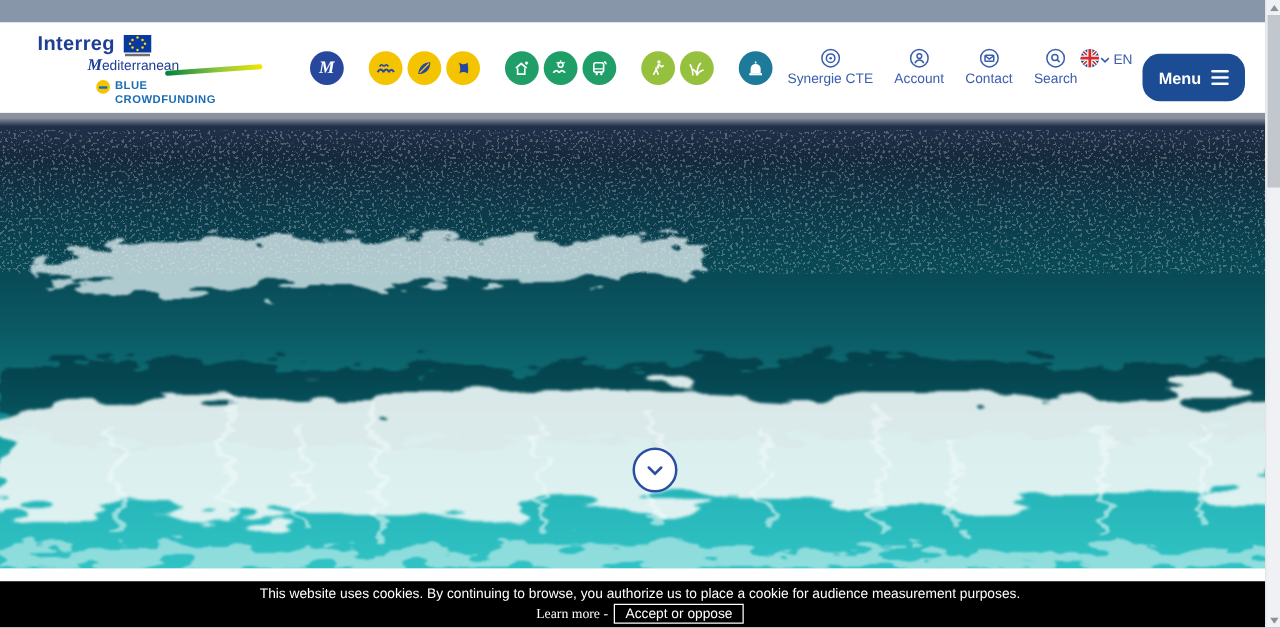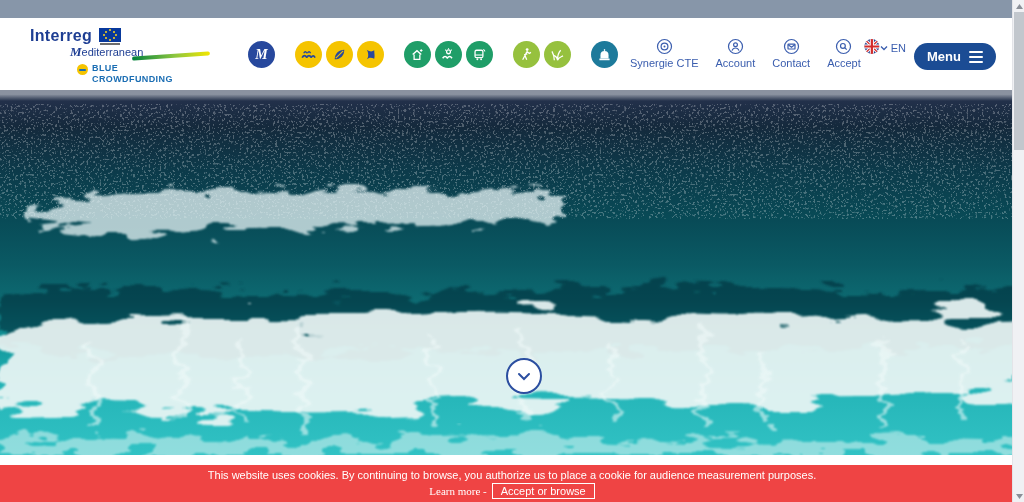--- a/index.html
+++ b/index.html
@@ -38,21 +38,21 @@
   .badge svg { display:block; }
 
   
   .nav { position:absolute; left:630px; top:20px; display:flex; gap:17px; }
   .nav-item { display:flex; flex-direction:column; align-items:center; gap:2px; cursor:pointer; color:#3a5dae; }
   .nav-item .label { font-size:11px; white-space:nowrap; }
 
   .lang { position:absolute; left:864px; top:20px; width:42px; display:flex; flex-direction:row; align-items:center; cursor:pointer; }
   .lang-code { margin-top:3px; display:flex; align-items:center; gap:3px; font-size:11px; color:#3a5dae; }
 
-  .menu-btn { position:absolute; left:914px; top:25px; height:27px; padding:0 13px; border:none; border-radius:14px;
+  .menu-btn { position:absolute; left:914px; top:25px; height:38px; padding:0 13px; border:none; border-radius:14px;
     display:flex; align-items:center; gap:8px; color:#fff; font-family:"Liberation Sans",sans-serif;
     font-size:13px; font-weight:bold; cursor:pointer; }
   .burger { display:flex; flex-direction:column; gap:3px; }
   .burger i { display:block; width:14px; height:2px; background:#fff; border-radius:1px; }
 
   
   .hero { position:absolute; left:0; top:90px; width:1024px; height:365px; overflow:hidden; }
   .hero svg.ocean { position:absolute; left:0; top:0; width:100%; height:100%; }
   .scroll-btn { position:absolute; left:506px; top:268px; width:36px; height:36px; border-radius:50%;
     background:#fff; border:2px solid #2b4ea0; display:flex; align-items:center; justify-content:center; cursor:pointer; }
@@ -202,21 +202,21 @@
             <path d="M5 6.6l3.5 2.6L12 6.6"></path>
         </svg>
         <span class="label">Contact</span>
       </div>
       <div class="nav-item">
         <svg width="17" height="17" viewBox="0 0 17 17" fill="none" stroke="#3a5dae" stroke-width="1.2">
           <circle cx="8.5" cy="8.5" r="7"></circle>
             <circle cx="7.9" cy="7.9" r="2.4"></circle>
             <path d="M9.7 9.7l2 2"></path>
         </svg>
-        <span class="label">Accept</span>
+        <span class="label">Search</span>
       </div>
     </nav>
 
     <div class="lang">
       <svg width="17" height="17" viewBox="0 0 17 17">
         <defs>
             <clipPath id="fc">
               <circle cx="8.5" cy="8.5" r="8"></circle>
             </clipPath>
           </defs>
@@ -308,25 +308,25 @@
 
     <div class="scroll-btn">
       <svg width="14" height="9" viewBox="0 0 14 9" fill="none" stroke="#2b4ea0" stroke-width="2" stroke-linecap="round">
           <path d="M2 2l5 5 5-5"></path>
         </svg>
     </div>
   </div>
 
   <div class="white-gap"></div>
 
-  <div class="cookie" style="background-color: #ef4444;">
+  <div class="cookie" style="background-color: #000000;">
     <div class="line1">This website uses cookies. By continuing to browse, you authorize us to place a cookie for audience measurement purposes.</div>
     <div class="line2">
       <a class="learn">Learn more -</a>
-      <button class="accept">Accept or browse</button>
+      <button class="accept">Accept or oppose</button>
     </div>
   </div>
 
   <div class="scrollbar">
     <div class="sb-arrow sb-up">
       <svg width="7" height="5" viewBox="0 0 7 5">
           <path d="M3.5 0L7 5H0z" fill="#8a8f98"></path>
         </svg>
     </div>
     <div class="sb-thumb"></div>

